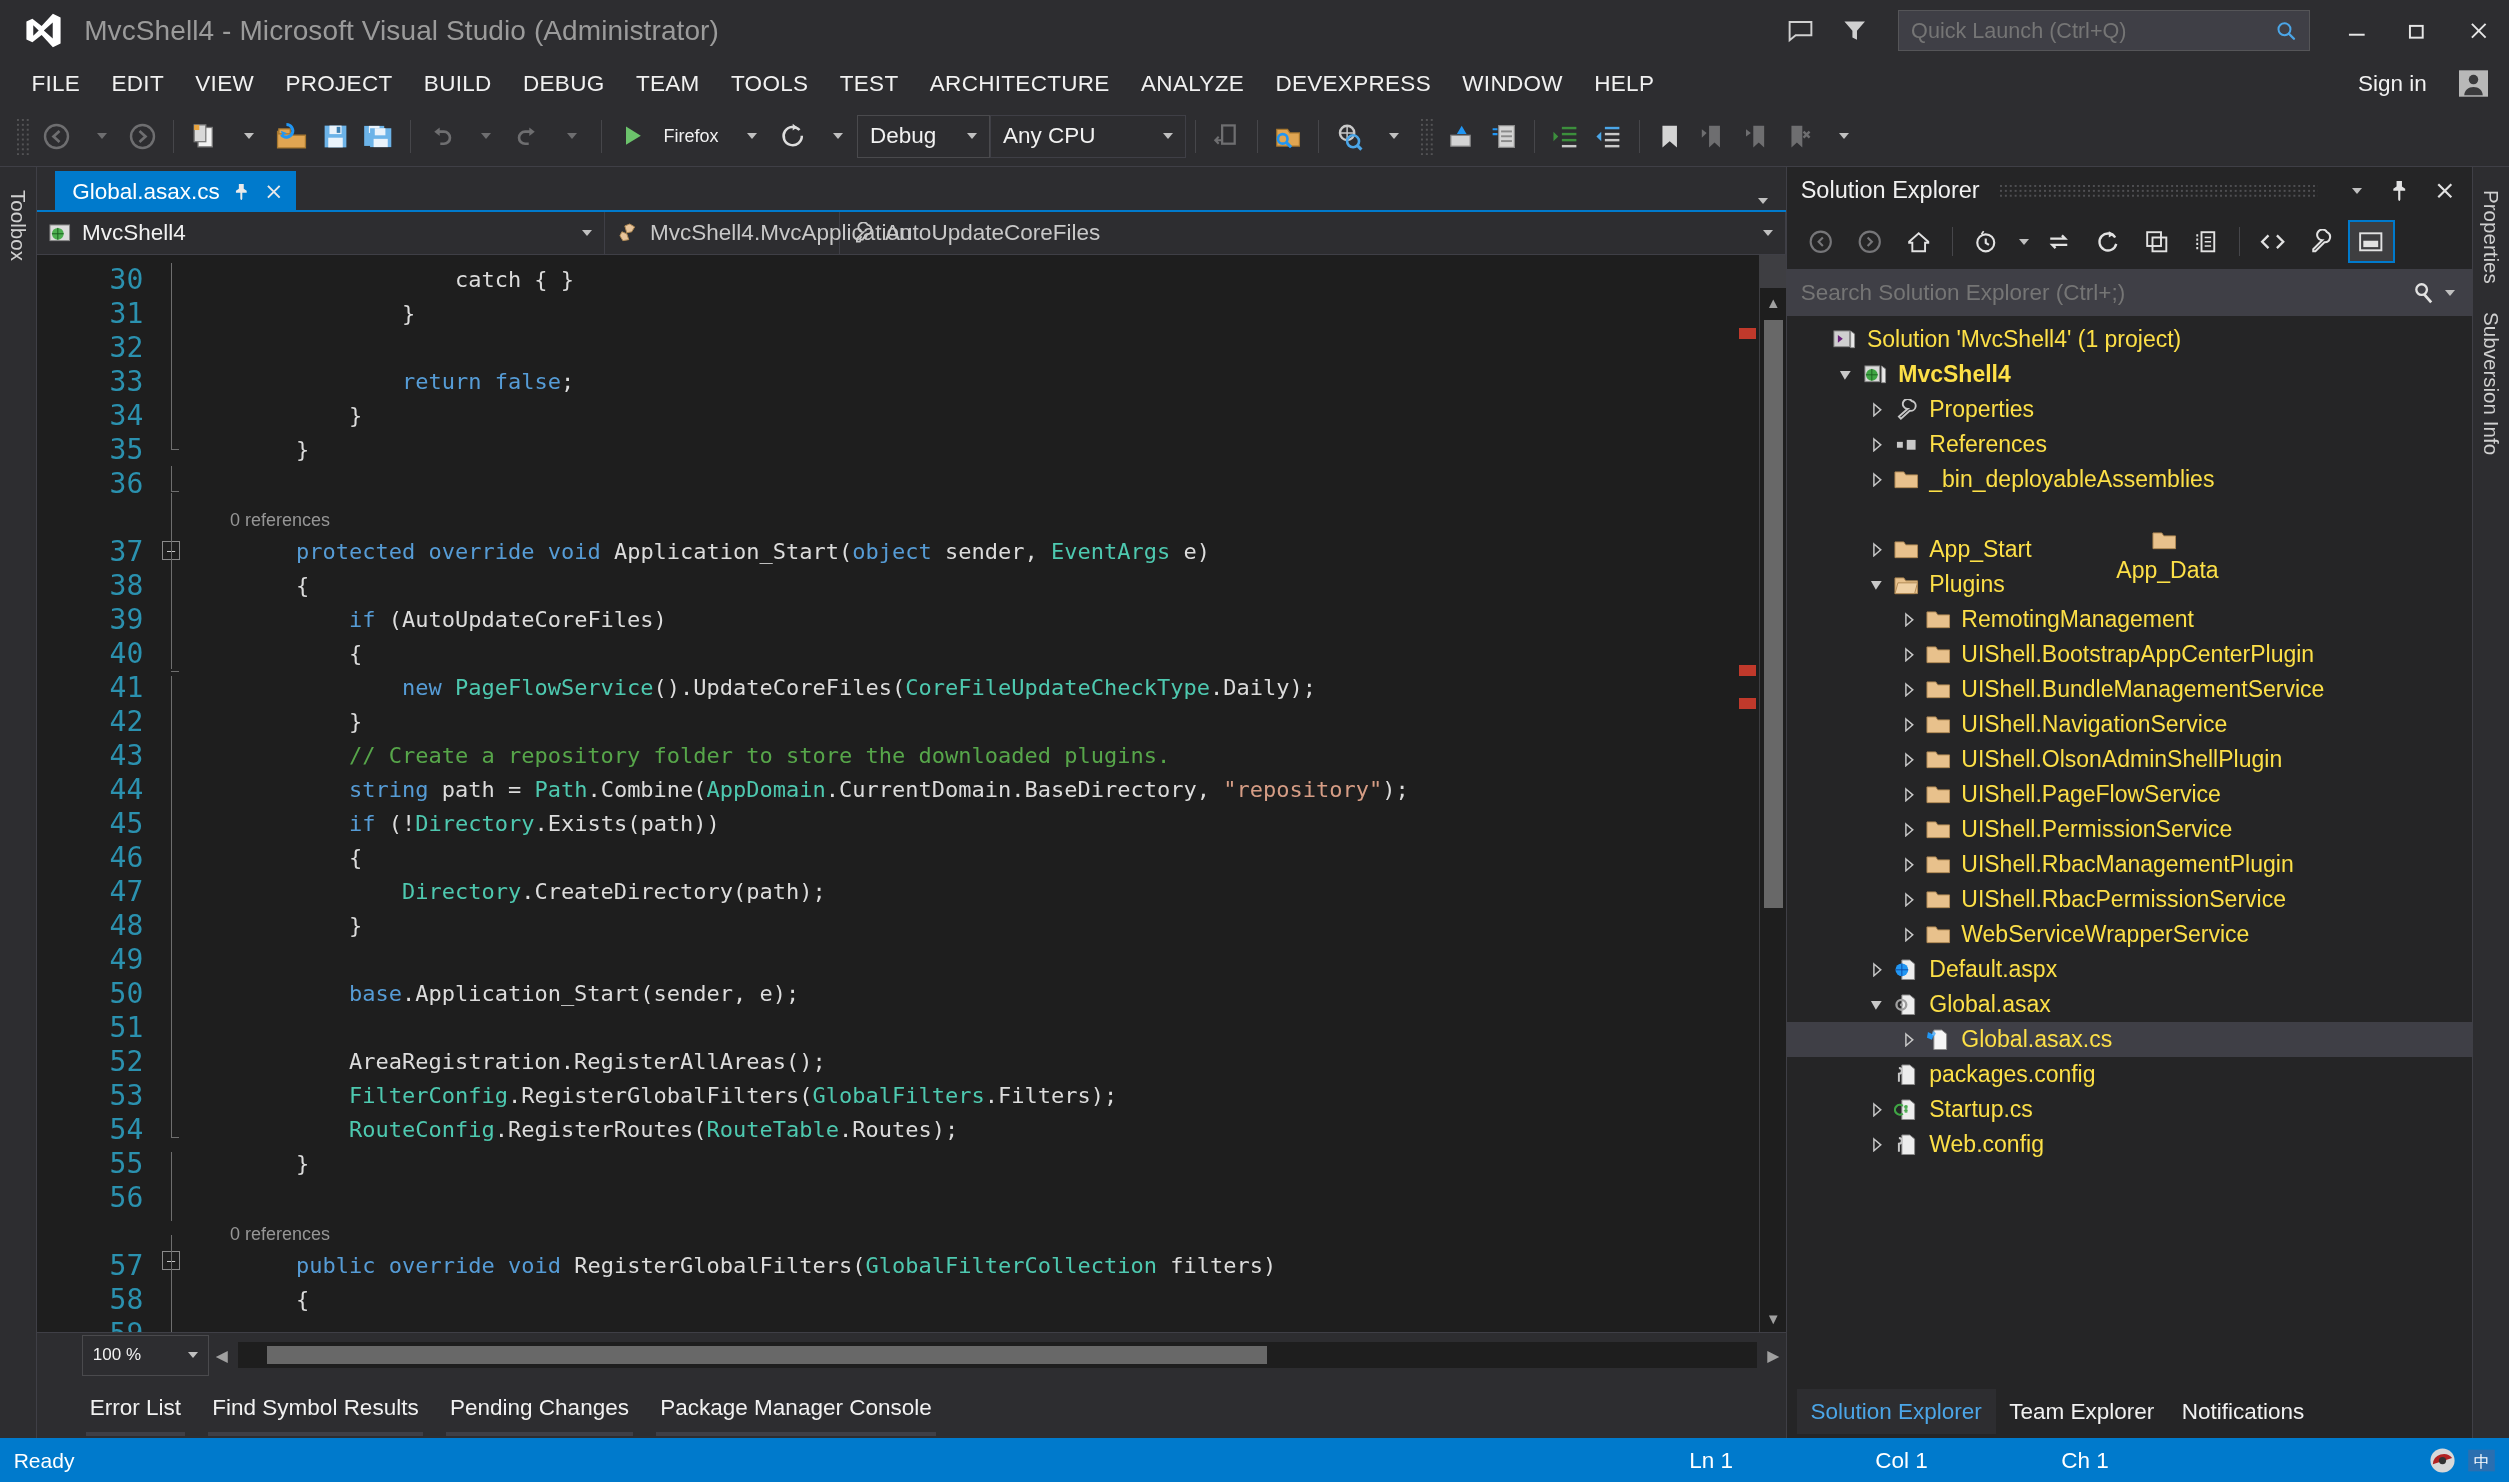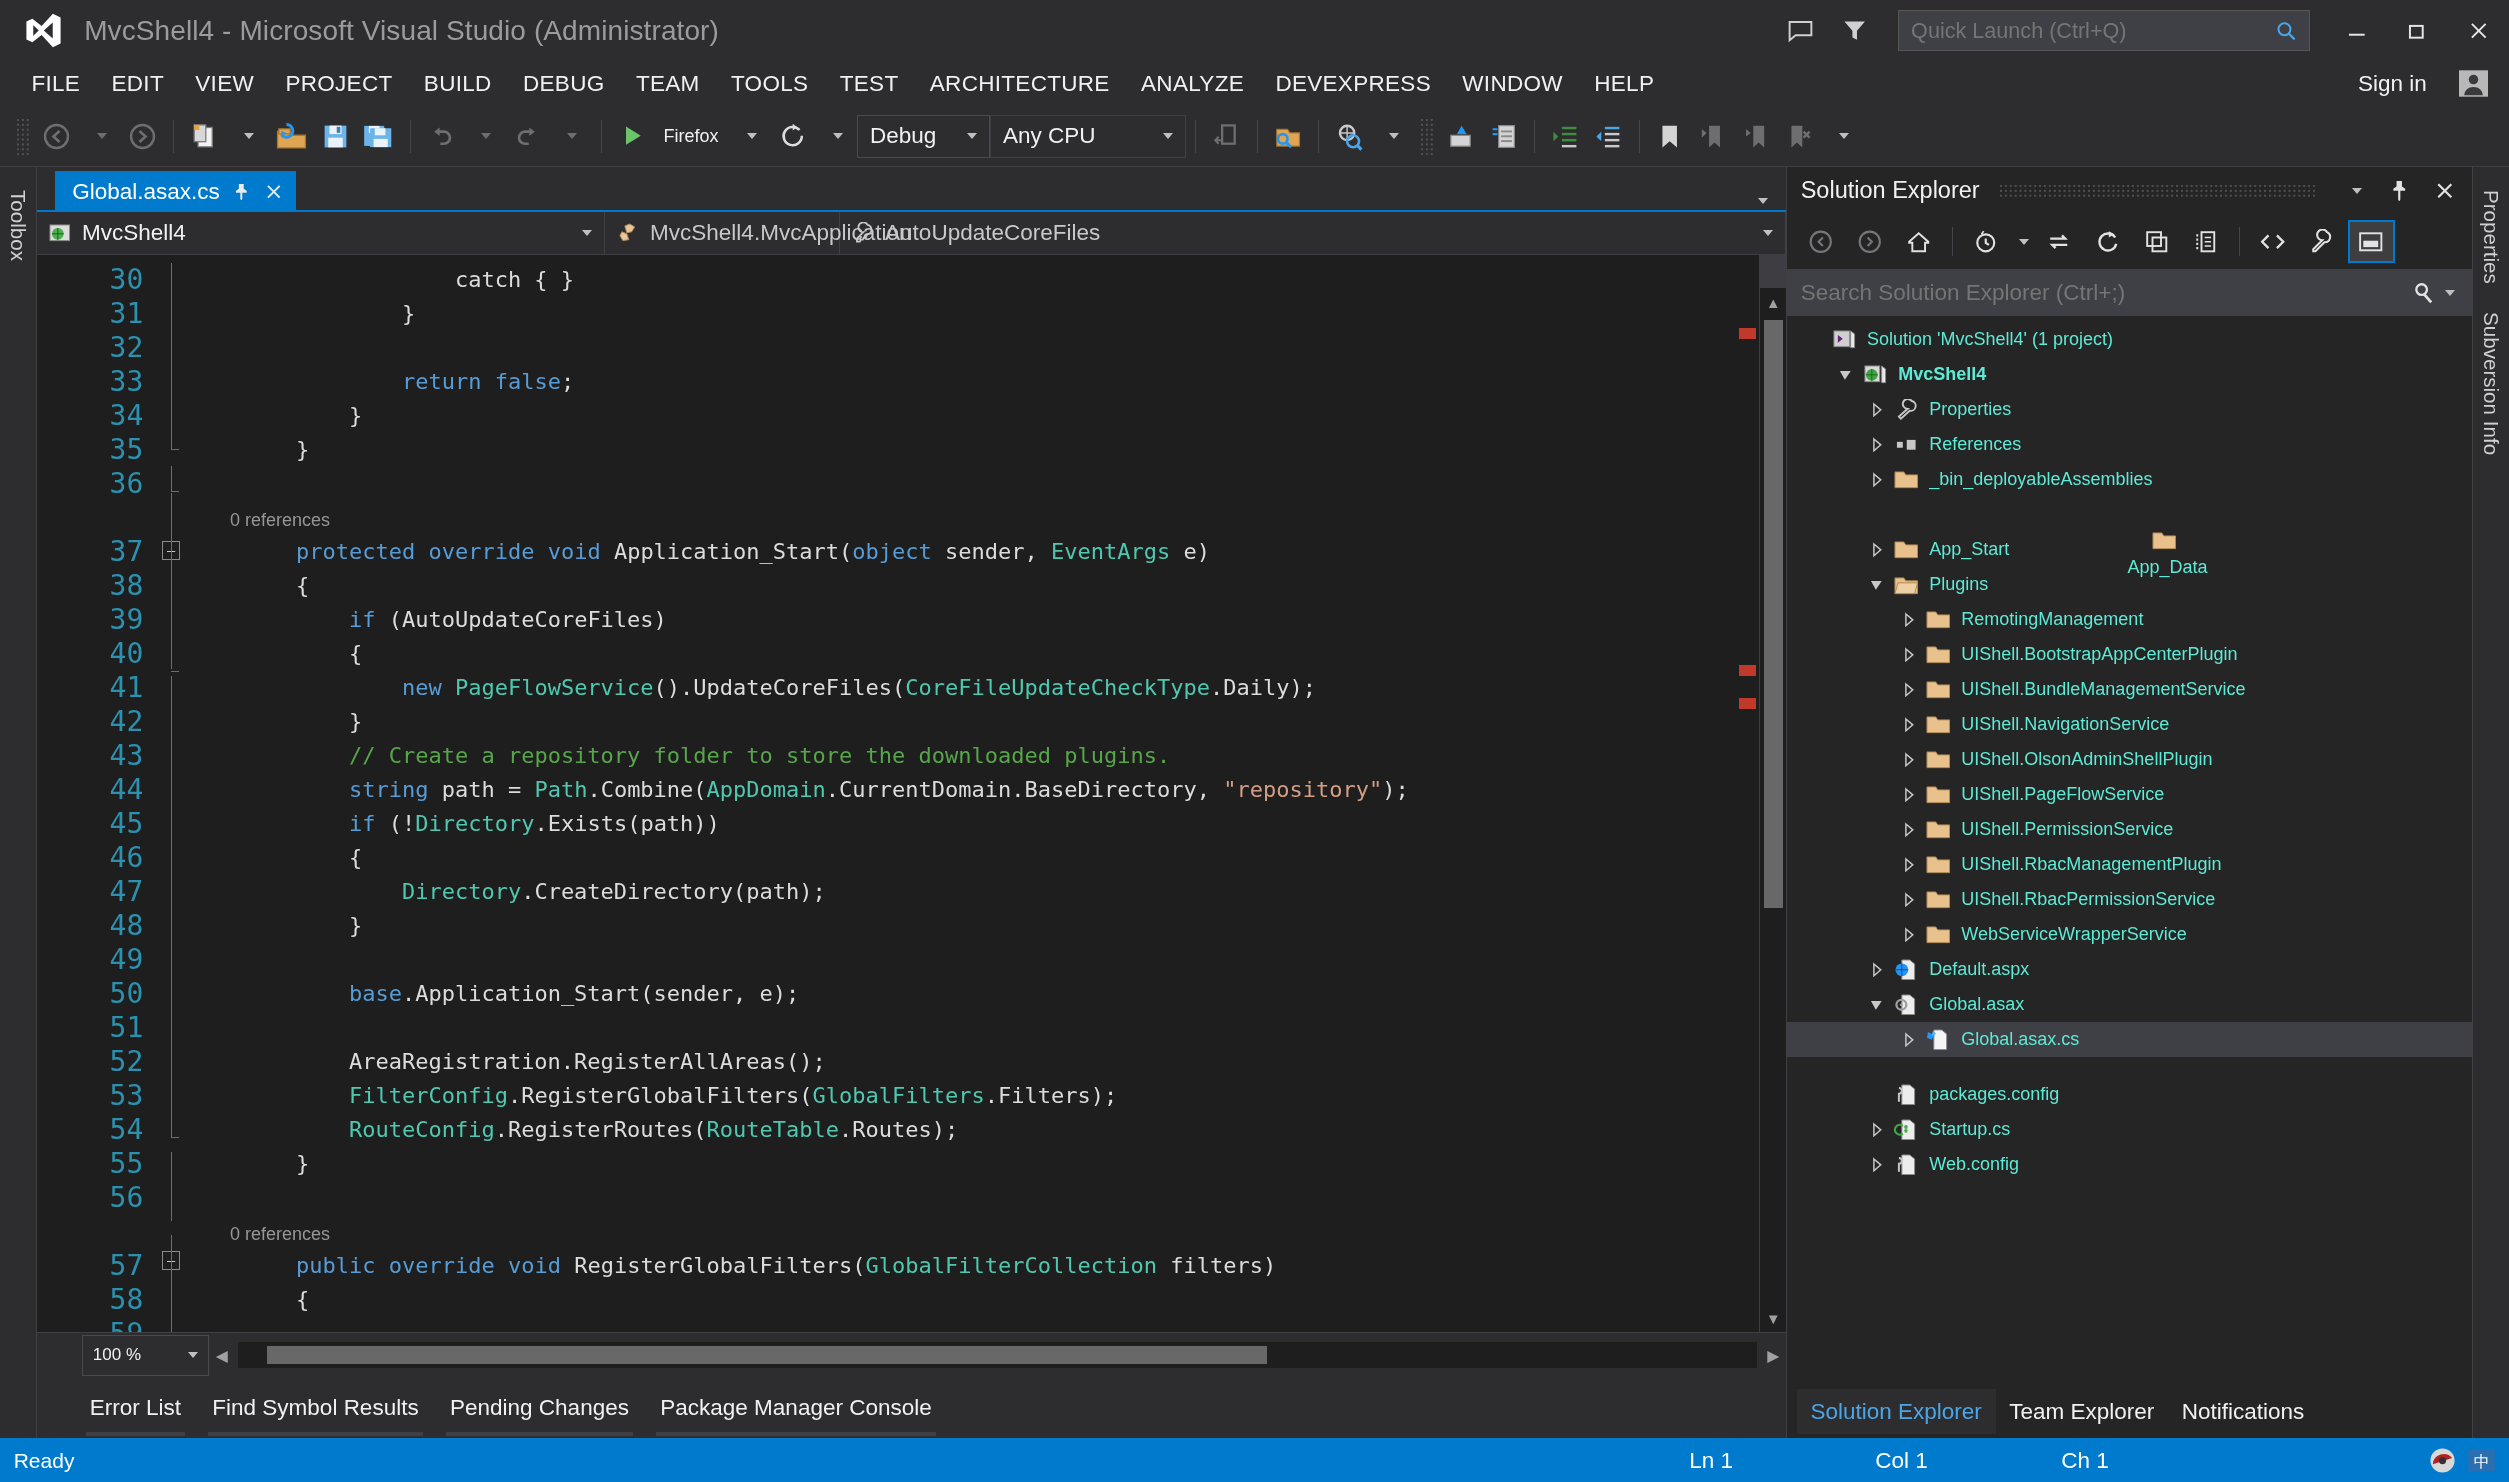--- a/index.html
+++ b/index.html
@@ -112,21 +112,21 @@
   .se-hbtn { width:35px; height:37px; display:flex; align-items:center; justify-content:center; color:#E2E2E2; }
   .se-toolbar { height:55px; display:flex; align-items:center; padding:0 9.8px; gap:2px; }
   .se-tbtn { width:47px; height:43px; display:flex; align-items:center; justify-content:center; }
   .se-tbtn.sel { border:2px solid #007ACC; background:#3E3E40; }
   .se-tsep { width:1px; height:29px; background:#46464A; margin:0 7.8px; }
   .se-search { height:47px; margin:0 0 0 0; background:#3F3F46; display:flex; align-items:center; padding:0 11.8px 0 13.7px; }
   .se-search input { background:transparent; border:0; outline:0; flex:1 1 auto; color:#BDBDBD; font-size:22.5px; font-family:"Liberation Sans", sans-serif; }
   .se-tree { flex:1 1 auto; overflow:hidden; padding-top:5.9px; }
   .tnode { height:35px; display:flex; align-items:center; white-space:nowrap; }
   .tnode.selected { background:#3F3F46; }
-  .tnode .lbl { font-size:18px; color:#5eead4; }
+  .tnode .lbl { font-size:23px; color:#fde047; }
   .tnode .lbl.bold { font-weight:bold; }
   .twist { width:27.4px; display:flex; align-items:center; justify-content:center; flex:0 0 27.4px; }
   .tico { width:33px; display:flex; align-items:center; justify-content:center; flex:0 0 33px; margin-right:5.9px; }
   .se-tabs { height:53px; display:flex; align-items:center; padding-left:9.8px; background:#252526; }
   .se-tab { font-size:22.5px; color:#F1F1F1; padding:9.8px 13.7px; }
   .se-tab.active { color:#4BA6E8; background:#2D2D30; }
 
   
   .rightrail { width:37px; flex:0 0 37px; background:#2D2D30; border-left:1px solid #3F3F46; padding-top:9.8px; }
 
@@ -980,21 +980,21 @@
             </div>
             <div class="tico">
               <svg width="25.5" height="21.6" viewBox="0 0 26 22">
                 <path d="M16 1l5 4v16H8V1z" fill="#F5F5F5" stroke="#8A8A8A"></path>
                 <path d="M2 3l6 3-2 5-5-2z" fill="#2196F3"></path>
                 <path d="M7 2l3 2-1 3-3-1z" fill="#64B5F6"></path>
               </svg>
             </div>
             <div class="lbl">Global.asax.cs</div>
           </div>
-          <div class="tnode" style="padding-left: 76px; margin-top: 20px;">
+          <div class="tnode" style="padding-left: 76px;">
             <div class="twist"></div>
             <div class="tico">
               <svg width="25.5" height="21.6" viewBox="0 0 26 22">
                 <path d="M16 1l5 4v16H8V1z" fill="#EDEDED" stroke="#8A8A8A"></path>
                 <path d="M5 4a3 3 0 1 1 0 6v8" fill="none" stroke="#C8C8C8" stroke-width="2"></path>
               </svg>
             </div>
             <div class="lbl">packages.config</div>
           </div>
           <div class="tnode" style="padding-left: 76px;">

